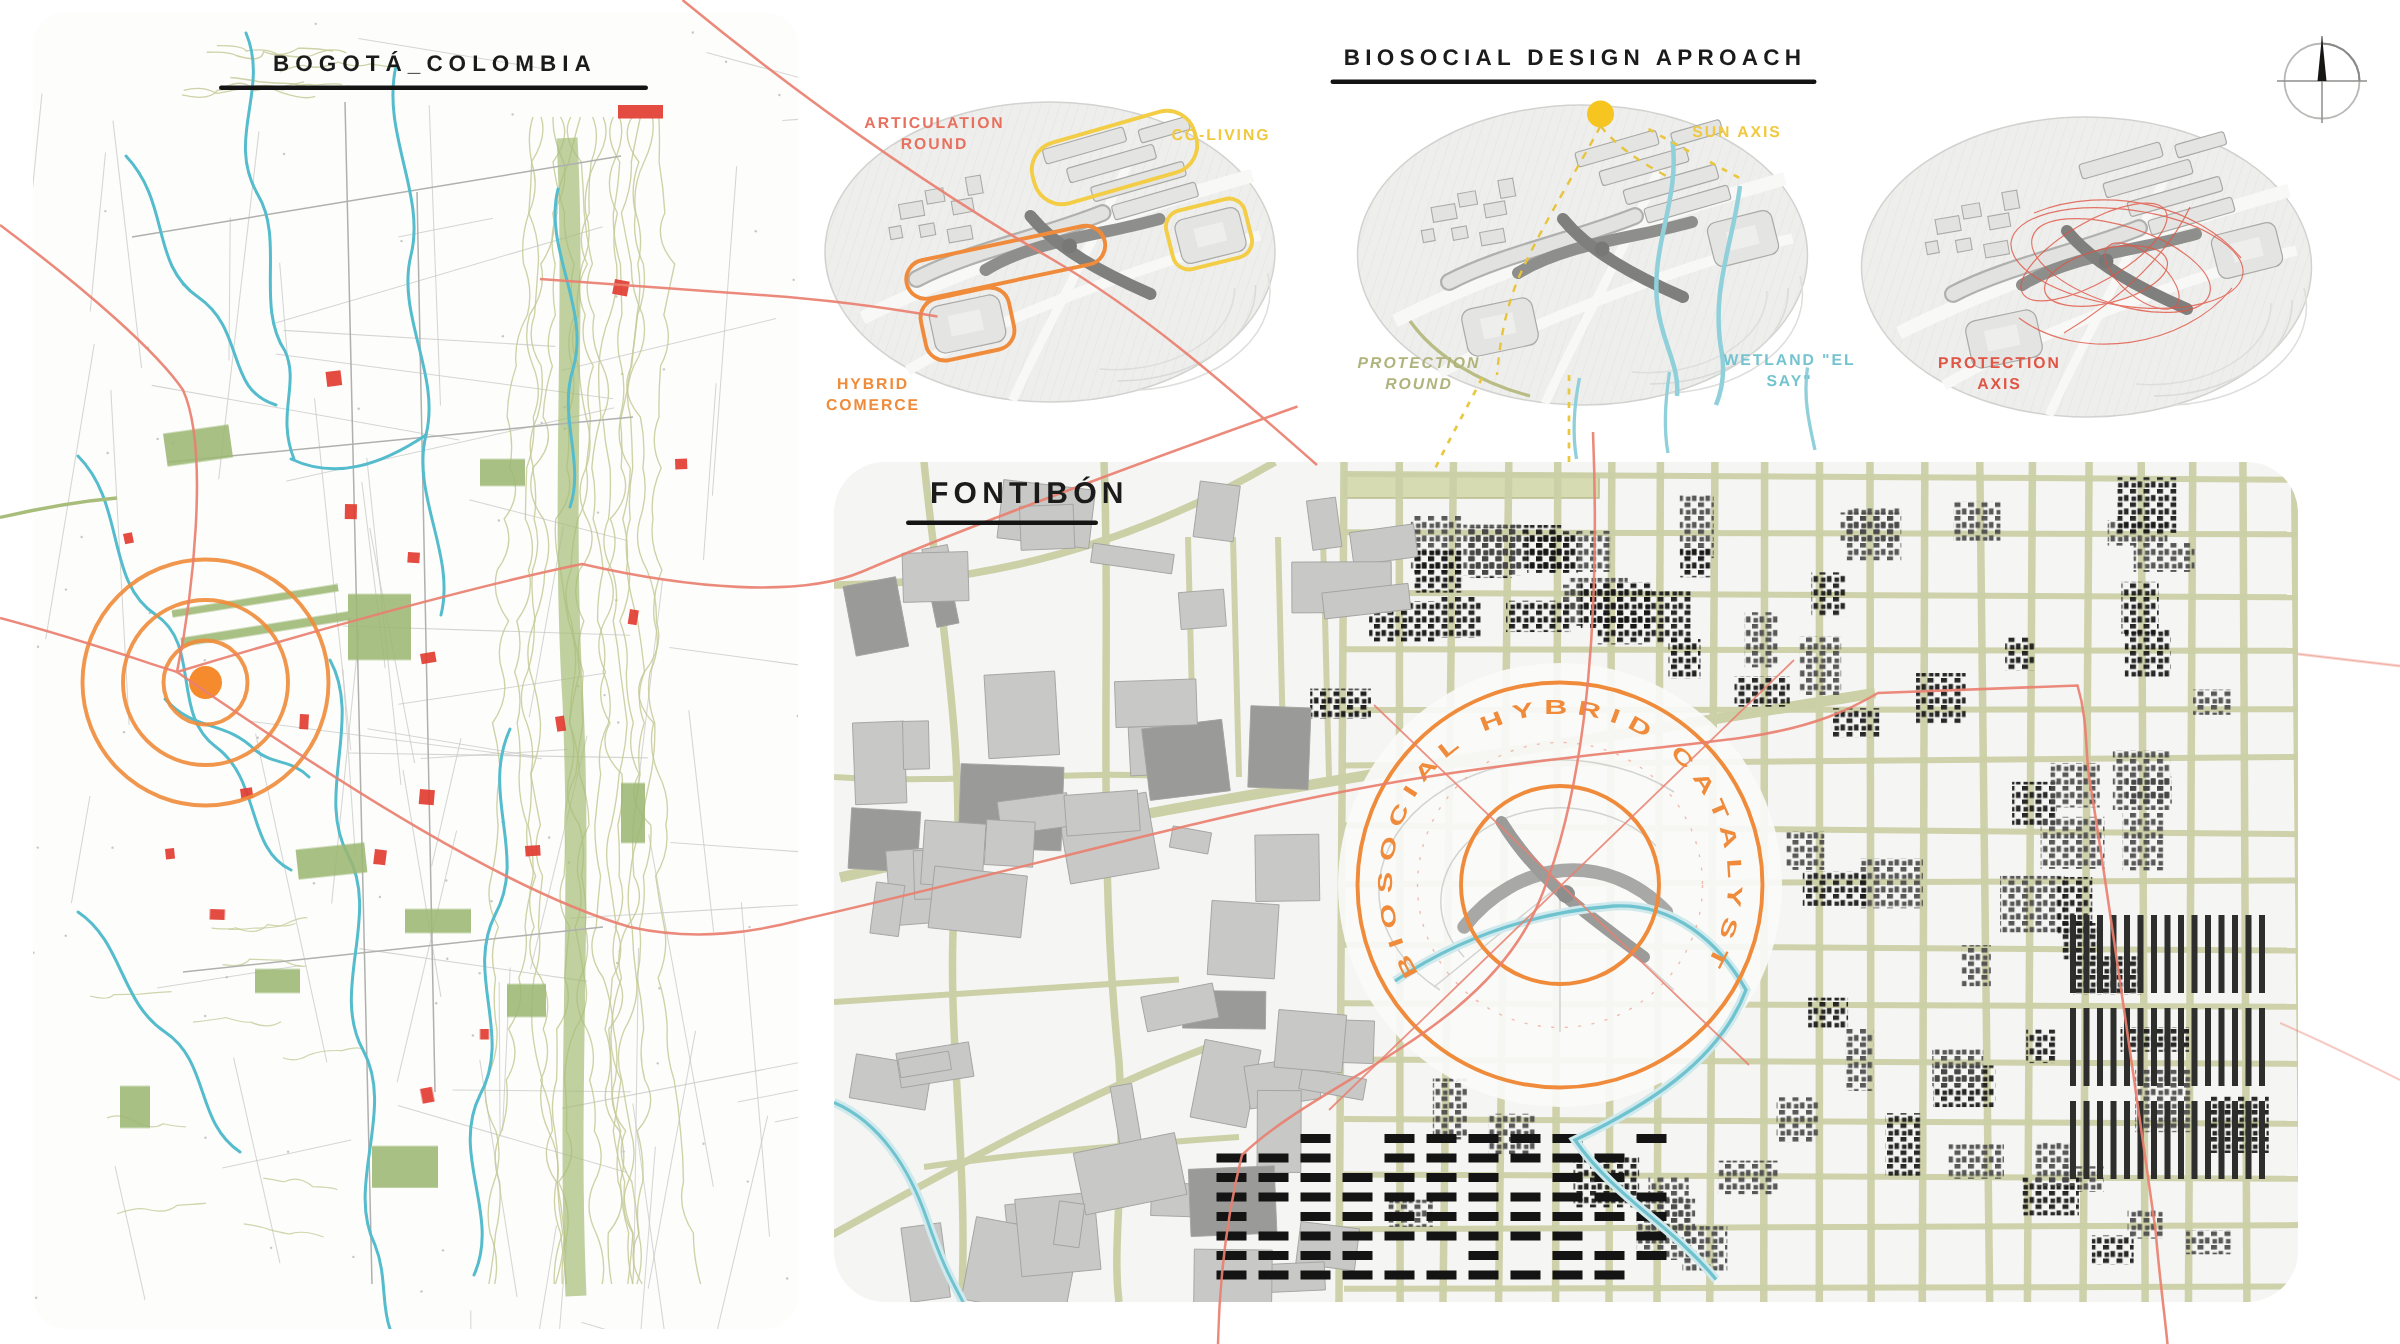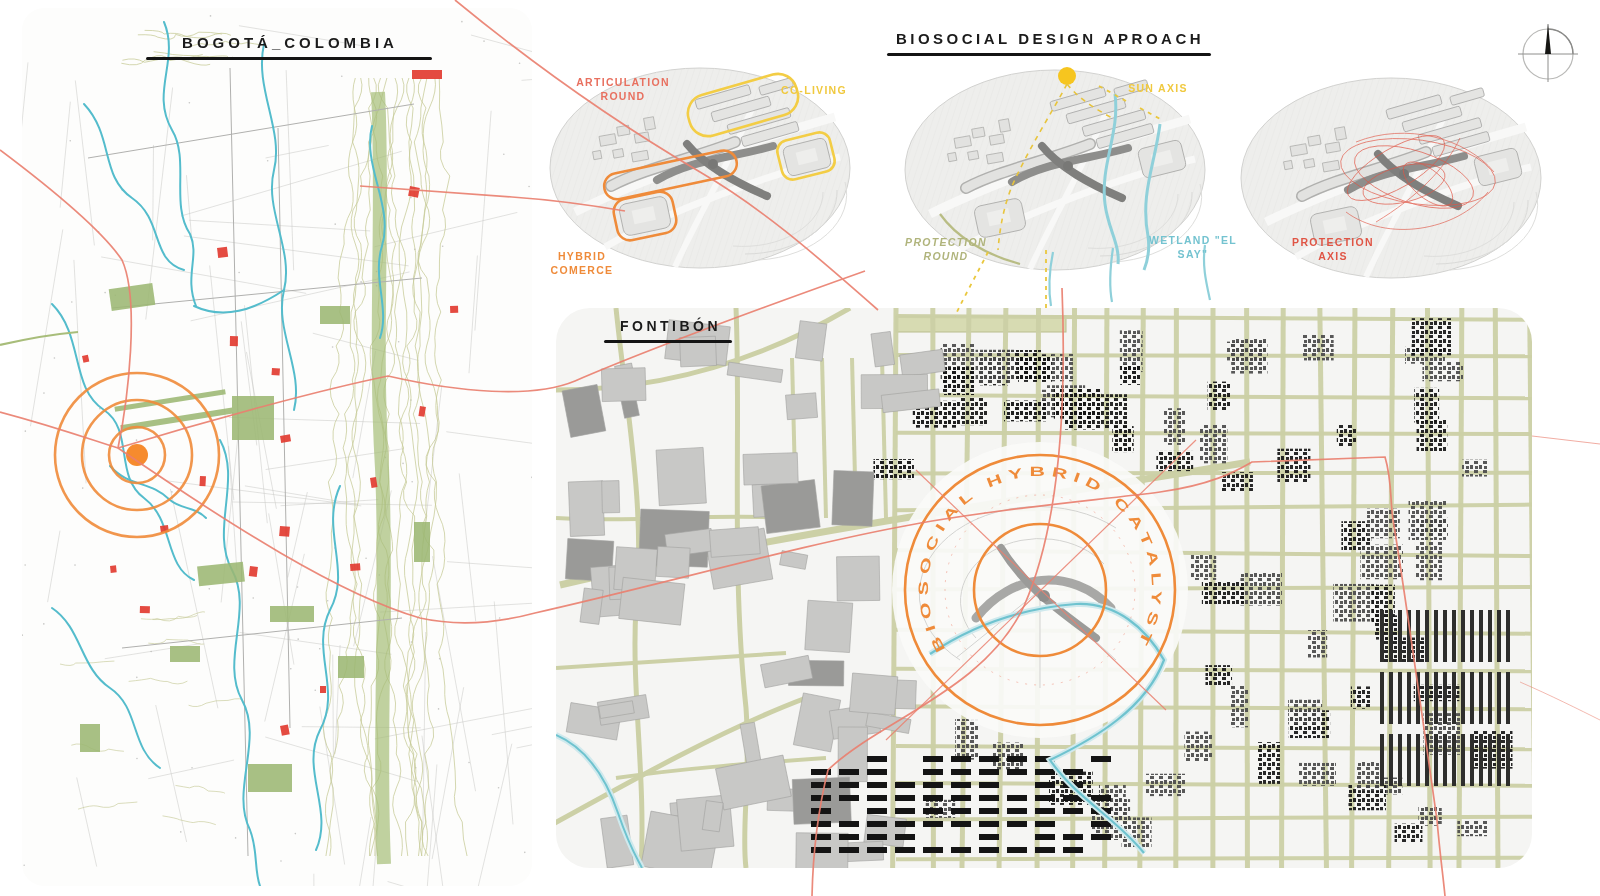--- a/index.html
+++ b/index.html
@@ -9,21 +9,21 @@
   .panel svg{display:block;}
   .bogota{left:22px;top:8px;width:510px;height:878px;border-radius:22px;background:#fdfdfc;z-index:1;}
   .fontibon{left:556px;top:308px;width:976px;height:560px;border-radius:34px;background:#f5f5f3;z-index:1;}
   .diagram{position:absolute;z-index:2;}
   .map-title{position:absolute;z-index:6;color:#1b1b1b;font-weight:bold;}
   .map-title .t{display:block;letter-spacing:4px;font-size:15px;white-space:nowrap;}
   .map-title .rule{height:3px;background:#141414;margin-top:6px;border-radius:2px;}
   .bog-title{left:150px;top:34px;width:280px;text-align:center;}
   .bog-title .rule{width:286px;margin-left:-4px;}
   .fon-title{left:604px;top:318px;width:140px;text-align:left;}
-  .fon-title .t{font-size:14px;letter-spacing:3.5px;padding-left:16px;}
+  .fon-title .t{font-size:20px;letter-spacing:3.5px;padding-left:16px;}
   .fon-title .rule{width:128px;height:2.5px;}
   .appr-title{left:885px;top:30px;width:330px;text-align:center;}
   .appr-title .t{letter-spacing:3.5px;}
   .appr-title .rule{width:324px;margin-left:2px;}
   .lbl{position:absolute;z-index:6;font-weight:bold;font-size:10.5px;letter-spacing:1.3px;
        line-height:1.3;text-align:center;}
   .lbl-articulation{left:567px;top:76px;width:112px;color:#e8705f;}
   .lbl-coliving{left:768px;top:84px;width:92px;color:#f0c93f;}
   .lbl-hybrid{left:532px;top:250px;width:100px;color:#ef8b3a;}
   .lbl-sunpath{left:1117px;top:82px;width:82px;color:#f0c93f;}

